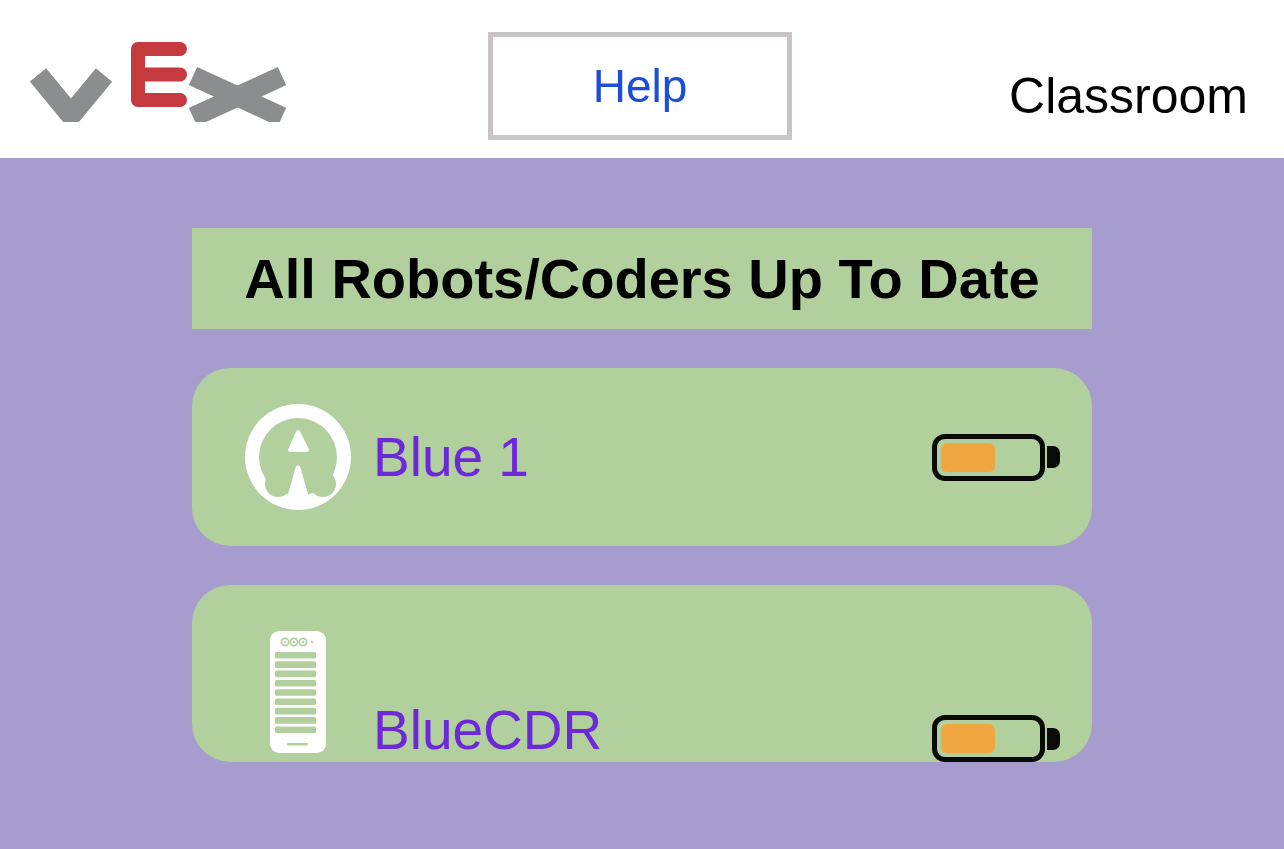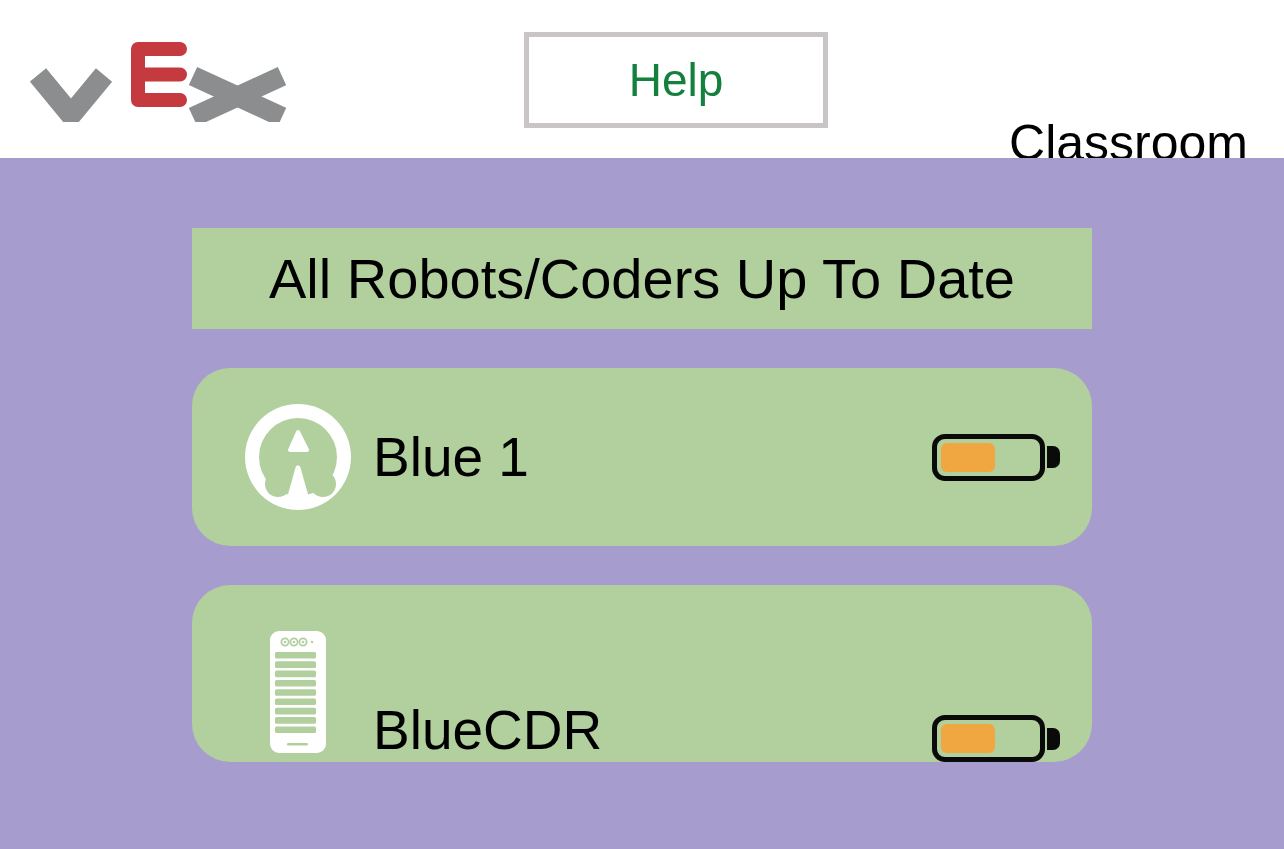--- a/index.html
+++ b/index.html
@@ -12,66 +12,66 @@
   }
   .stage { position: absolute; inset: 0; width: 1284px; height: 849px; }
 
   
   .header {
     position: absolute; left: 0; top: 0; width: 1284px; height: 158px;
     background: #ffffff;
   }
   .vex-logo { position: absolute; left: 30px; top: 36px; }
   .help-button {
-    position: absolute; left: 524px; top: 32px; width: 304px; height: 96px;
+    position: absolute; left: 488px; top: 32px; width: 304px; height: 108px;
     box-sizing: border-box;
     background: #ffffff;
     border: 5px solid #c9c4c6;
     display: flex; align-items: center; justify-content: center;
-    font-size: 46px; color: #15803d;
+    font-size: 46px; color: #1d4ed8;
     cursor: pointer;
   }
   .mode-label {
     position: absolute; right: 36px; top: 68px;
     font-size: 50px; line-height: 1.15; color: #000000;
     white-space: nowrap;
-    margin-top: 47px;
   }
 
   
   .main {
     position: absolute; left: 0; top: 158px; width: 1284px; height: 691px;
     background: #a79cce;
   }
 
   .status-banner {
     position: absolute; left: 192px; top: 70px; width: 900px; height: 101px;
     background: #b2cf9e;
     display: flex; align-items: center; justify-content: center;
     font-size: 56px; color: #000000;
     white-space: nowrap;
+    font-weight: bold;
   }
 
   .device-card {
     position: absolute; left: 192px; width: 900px; height: 178px;
     background: #b2cf9e; border-radius: 38px;
     display: flex; align-items: center;
     padding-left: 53px; box-sizing: border-box;
     cursor: pointer;
   }
   .device-card.card-0 { top: 210px; }
   .device-card.card-1 { top: 427px; height: 177px; align-items: flex-end; }
 
   .device-icon-box {
     width: 106px; height: 140px; flex: 0 0 106px;
     display: flex; align-items: center; justify-content: center;
   }
   .device-name {
     margin-left: 22px;
-    font-size: 55px; color: #000000; white-space: nowrap;
+    font-size: 55px; color: #6d28d9; white-space: nowrap;
   }
 
   
   .battery {
     margin-left: auto; margin-right: 32px;
     display: flex; align-items: center;
   }
   .battery-body {
     width: 113px; height: 47px; box-sizing: border-box;
     border: 5px solid #0a0a0a; border-radius: 13px;

